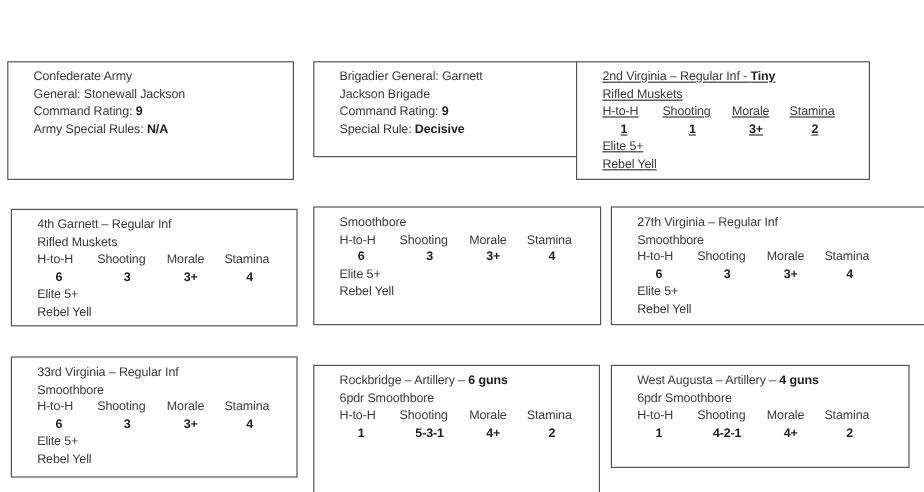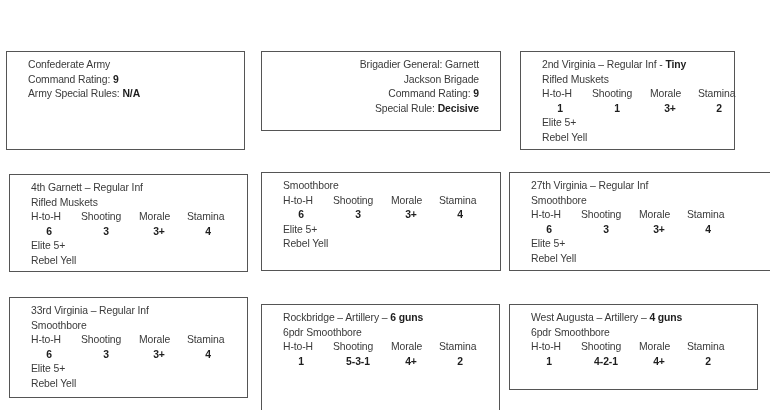--- a/index.html
+++ b/index.html
@@ -23,32 +23,33 @@
     .stats { display: grid; grid-template-columns: 50px 58px 48px 50px; }
     .stats .h { white-space: nowrap; }
     .stats .v { font-weight: bold; color: #1e1e1e; text-align: center; padding-right: 8px; }
     .stats .v.c0 { padding-right: 14px; }
   </style>
 </head>
 <body>
 
 <div class="card" style="left:6px; top:51px; width:239px; height:99px;">
   <div class="line">Confederate Army</div>
+  <div class="line">General: Stonewall Jackson</div>
   <div class="line"><span>Command Rating: </span><span class="b">9</span></div>
   <div class="line"><span>Army Special Rules: </span><span class="b">N/A</span></div>
 </div>
 
-<div class="card" style="left:261px; top:51px; width:240px; height:80px;text-align:right;">
+<div class="card" style="left:261px; top:51px; width:240px; height:80px;">
   <div class="line">Brigadier General: Garnett</div>
   <div class="line">Jackson Brigade</div>
   <div class="line"><span>Command Rating: </span><span class="b">9</span></div>
   <div class="line"><span>Special Rule: </span><span class="b">Decisive</span></div>
 </div>
 
-<div class="card" style="left:520px; top:51px; width:215px; height:99px;">
+<div class="card" style="left:480px; top:51px; width:245px; height:99px;text-decoration:underline;">
     <div class="line"><span>2nd Virginia – Regular Inf - </span><span class="b">Tiny</span></div>
     <div class="line">Rifled Muskets</div>
     <div class="stats">
       <div class="h">H-to-H</div>
       <div class="h">Shooting</div>
       <div class="h">Morale</div>
       <div class="h">Stamina</div>
       <div class="v c0">1</div>
       <div class="v c1">1</div>
       <div class="v c2">3+</div>

